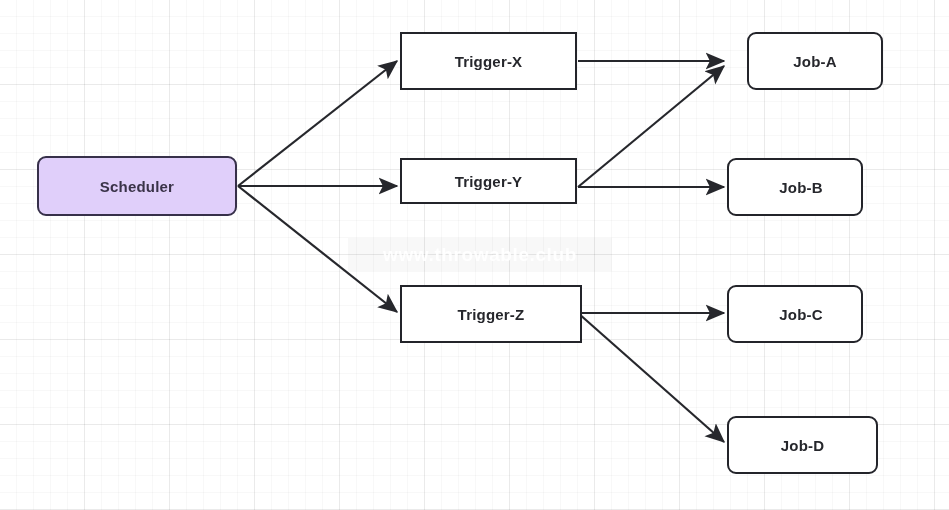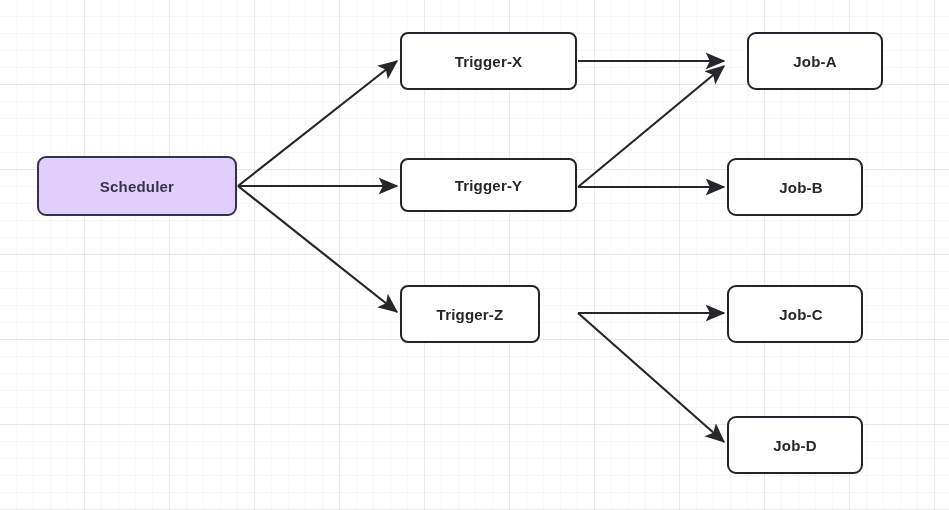--- a/index.html
+++ b/index.html
@@ -42,21 +42,21 @@
     justify-content: center;
     background: #ffffff;
     border: 2.4px solid #23242a;
     font-size: 15px;
     font-weight: bold;
     color: #26272c;
     letter-spacing: 0.2px;
     user-select: none;
   }
   .node.rounded { border-radius: 9px; }
-  .node.square  { border-radius: 8px; }
+  .node.square  { border-radius: 0px; }
   .node.accent {
     background: #e0cffa;
     border-color: #37304a;
     color: #3a3348;
   }
   .watermark {
     position: absolute;
     left: 348px;
     top: 238px;
     width: 264px;
@@ -95,34 +95,35 @@
       </g>
   </svg>
 
   <div id="nodes-layer">
       <div class="node rounded accent" style="left: 37px; top: 156px; width: 200px; height: 60px; background: rgb(224, 207, 250); border-color: rgb(55, 48, 74); color: rgb(58, 51, 72);">
         <span>Scheduler</span>
       </div>
       <div class="node square" style="left: 400px; top: 32px; width: 177px; height: 58px; background: rgb(255, 255, 255); border-color: rgb(35, 36, 42); color: rgb(38, 39, 44);">
         <span>Trigger-X</span>
       </div>
-      <div class="node square" style="left: 400px; top: 158px; width: 177px; height: 54px; background: rgb(255, 255, 255); border-color: rgb(35, 36, 42); color: rgb(38, 39, 44);">
+      <div class="node square" style="left: 400px; top: 158px; width: 177px; height: 46px; background: rgb(255, 255, 255); border-color: rgb(35, 36, 42); color: rgb(38, 39, 44);">
         <span>Trigger-Y</span>
       </div>
-      <div class="node square" style="left: 400px; top: 285px; width: 140px; height: 58px; background: rgb(255, 255, 255); border-color: rgb(35, 36, 42); color: rgb(38, 39, 44);">
+      <div class="node square" style="left: 400px; top: 285px; width: 182px; height: 58px; background: rgb(255, 255, 255); border-color: rgb(35, 36, 42); color: rgb(38, 39, 44);">
         <span>Trigger-Z</span>
       </div>
       <div class="node rounded" style="left: 727px; top: 32px; width: 136px; height: 58px; background: rgb(255, 255, 255); border-color: rgb(35, 36, 42); color: rgb(38, 39, 44); margin-left: 20px;">
         <span>Job-A</span>
       </div>
       <div class="node rounded" style="left: 727px; top: 158px; width: 136px; height: 58px; background: rgb(255, 255, 255); border-color: rgb(35, 36, 42); color: rgb(38, 39, 44); padding-left: 12px;">
         <span>Job-B</span>
       </div>
       <div class="node rounded" style="left: 727px; top: 285px; width: 136px; height: 58px; background: rgb(255, 255, 255); border-color: rgb(35, 36, 42); color: rgb(38, 39, 44); padding-left: 12px;">
         <span>Job-C</span>
       </div>
-      <div class="node rounded" style="left: 727px; top: 416px; width: 136px; height: 58px; background: rgb(255, 255, 255); border-color: rgb(35, 36, 42); color: rgb(38, 39, 44);">
+      <div class="node rounded" style="left: 727px; top: 416px; width: 151px; height: 58px; background: rgb(255, 255, 255); border-color: rgb(35, 36, 42); color: rgb(38, 39, 44);">
         <span>Job-D</span>
       </div>
     </div>
 
+  <div class="watermark">www.throwable.club</div>
 
 </div>
 
 </body></html>

